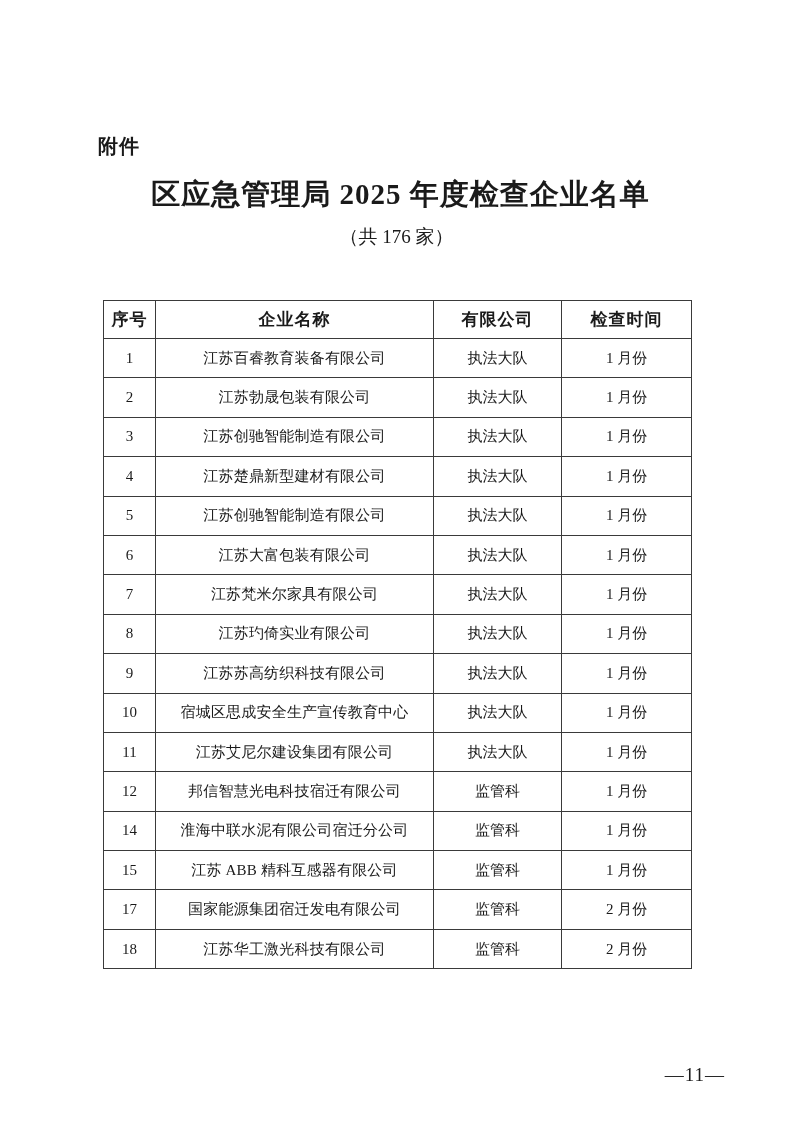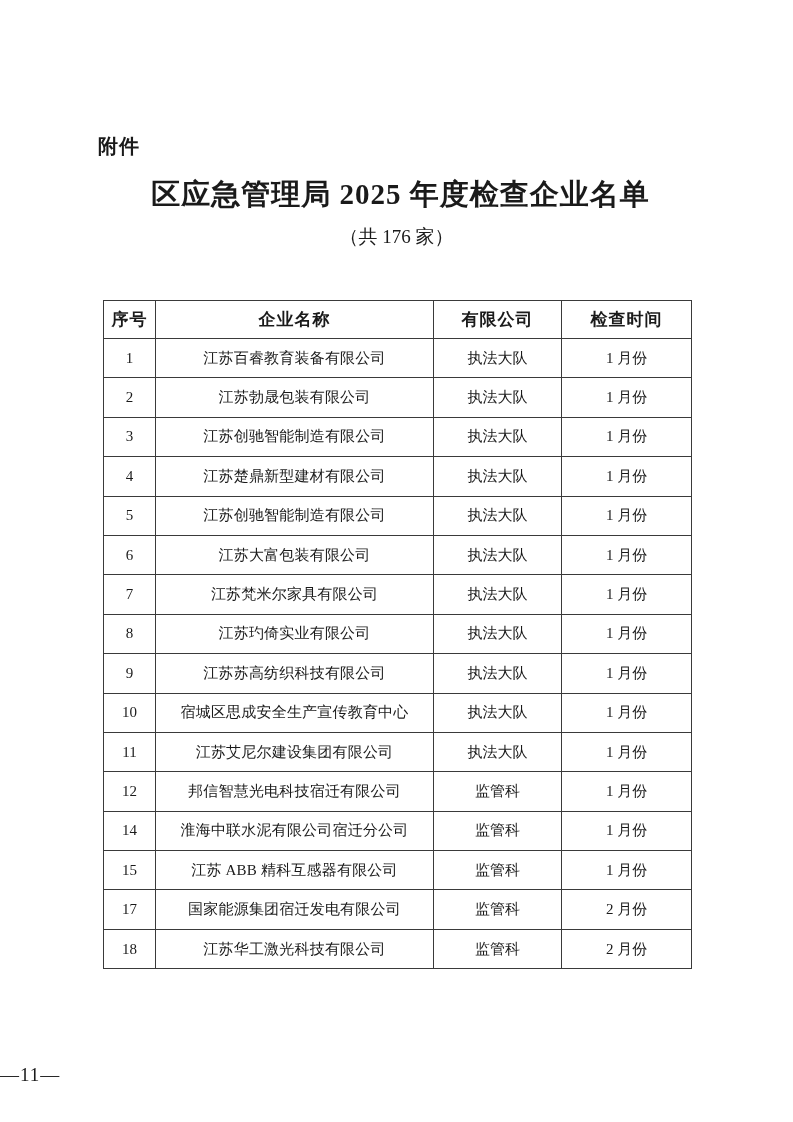--- a/index.html
+++ b/index.html
@@ -82,22 +82,22 @@
   .col-no { width: 52px; }
   .col-name { width: 278px; }
   .col-dept { width: 128px; }
   .col-time { width: 130px; }
   .cell-name { letter-spacing: 0.2px; }
   .page-number {
     position: absolute;
     left: 0;
     top: 1064px;
     width: 793px;
-    text-align: left;
-    padding-right: 50px;
+    text-align: right;
+    padding-right: 68px;
     box-sizing: border-box;
     font-size: 19px;
     font-family: "Liberation Serif", "DejaVu Serif", serif;
     letter-spacing: 1px;
   }
 </style>
 </head>
 <body>
 
 <div class="page">

